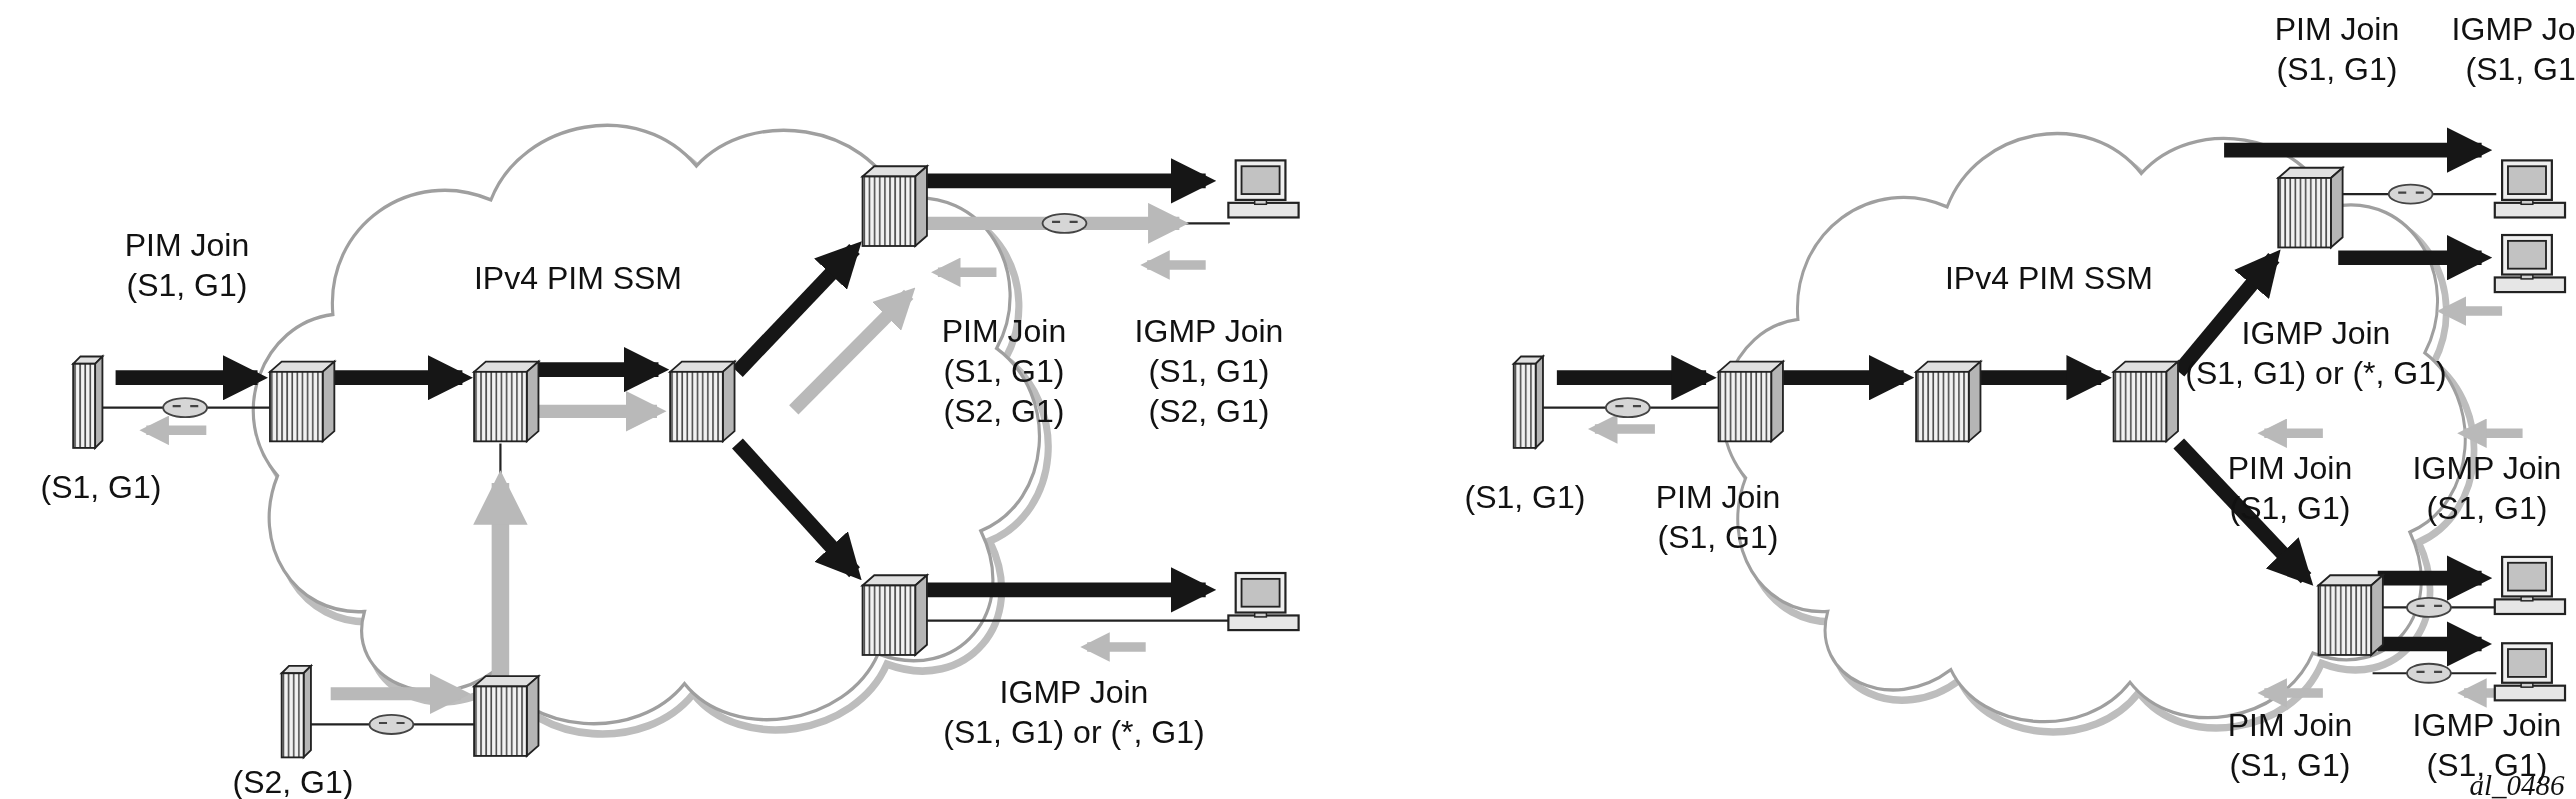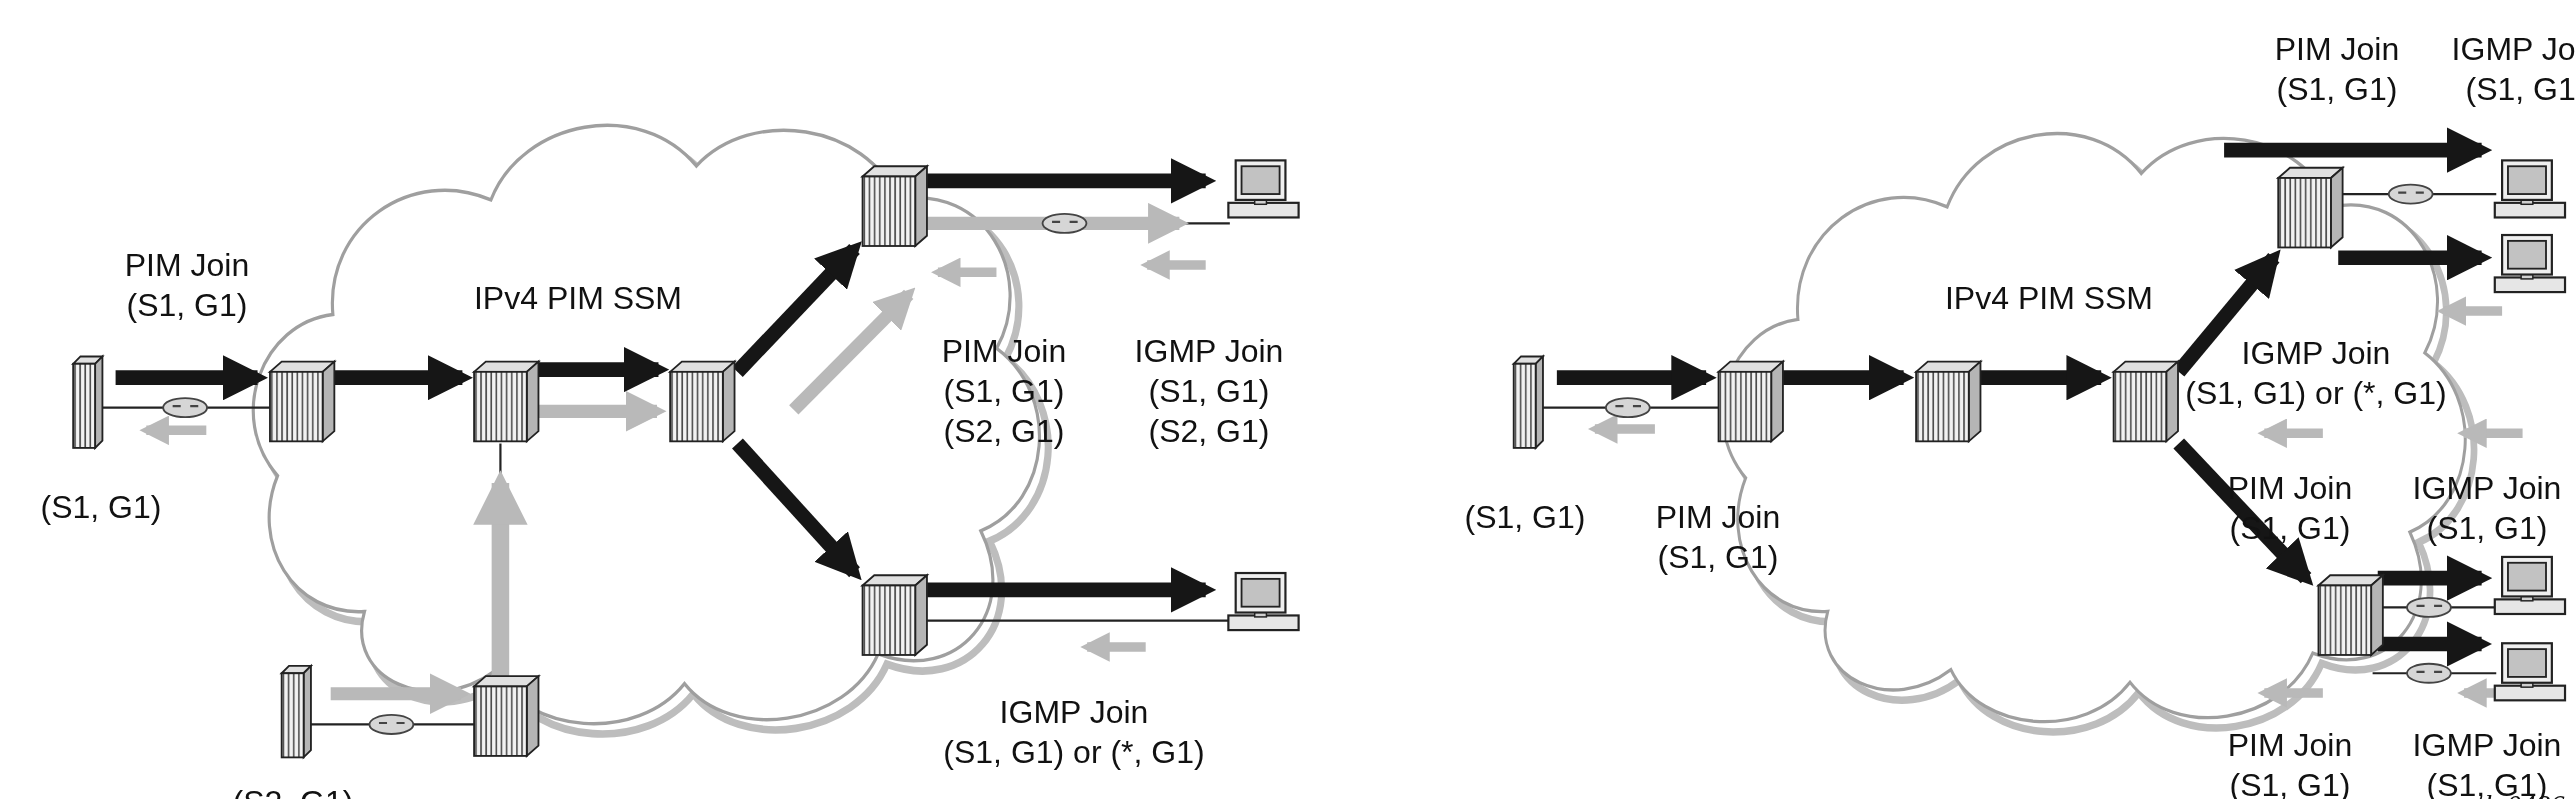--- a/index.html
+++ b/index.html
@@ -1,20 +1,20 @@
 <!DOCTYPE html>
 <html style="font-size:11.7px"><head>
 <meta charset="utf-8">
 <style>
   html,body{margin:0;padding:0;background:#ffffff;}
   .stage{position:relative;width:2576px;height:800px;background:#ffffff;overflow:hidden;
          font-family:"Liberation Sans", sans-serif;color:#111;}
   .stage svg{position:absolute;left:0;top:0;}
   .lbl{position:absolute;transform:translateX(-50%);text-align:center;
-       font-size:32px;line-height:40px;white-space:nowrap;display:flex;flex-direction:column;margin-top:20px;}
+       font-size:32px;line-height:40px;white-space:nowrap;display:flex;flex-direction:column;}
   .lbl span{display:block;}
   .wm{font-family:"Liberation Serif", serif;font-style:italic;font-size:29px;}
   .cloud{fill:#ffffff;stroke:#9f9f9f;stroke-width:4;}
   .cloudsh{fill:none;stroke:#bdbdbd;stroke-width:9;}
   .lnk{stroke:#222222;stroke-width:3;fill:none;}
   .blk{stroke:#161616;stroke-width:20;fill:none;}
   .gry{stroke:#b9b9b9;stroke-width:18;fill:none;}
   .gryL{stroke:#b9b9b9;stroke-width:24;fill:none;}
   .gryS{stroke:#b9b9b9;stroke-width:13;fill:none;}
 </style>

